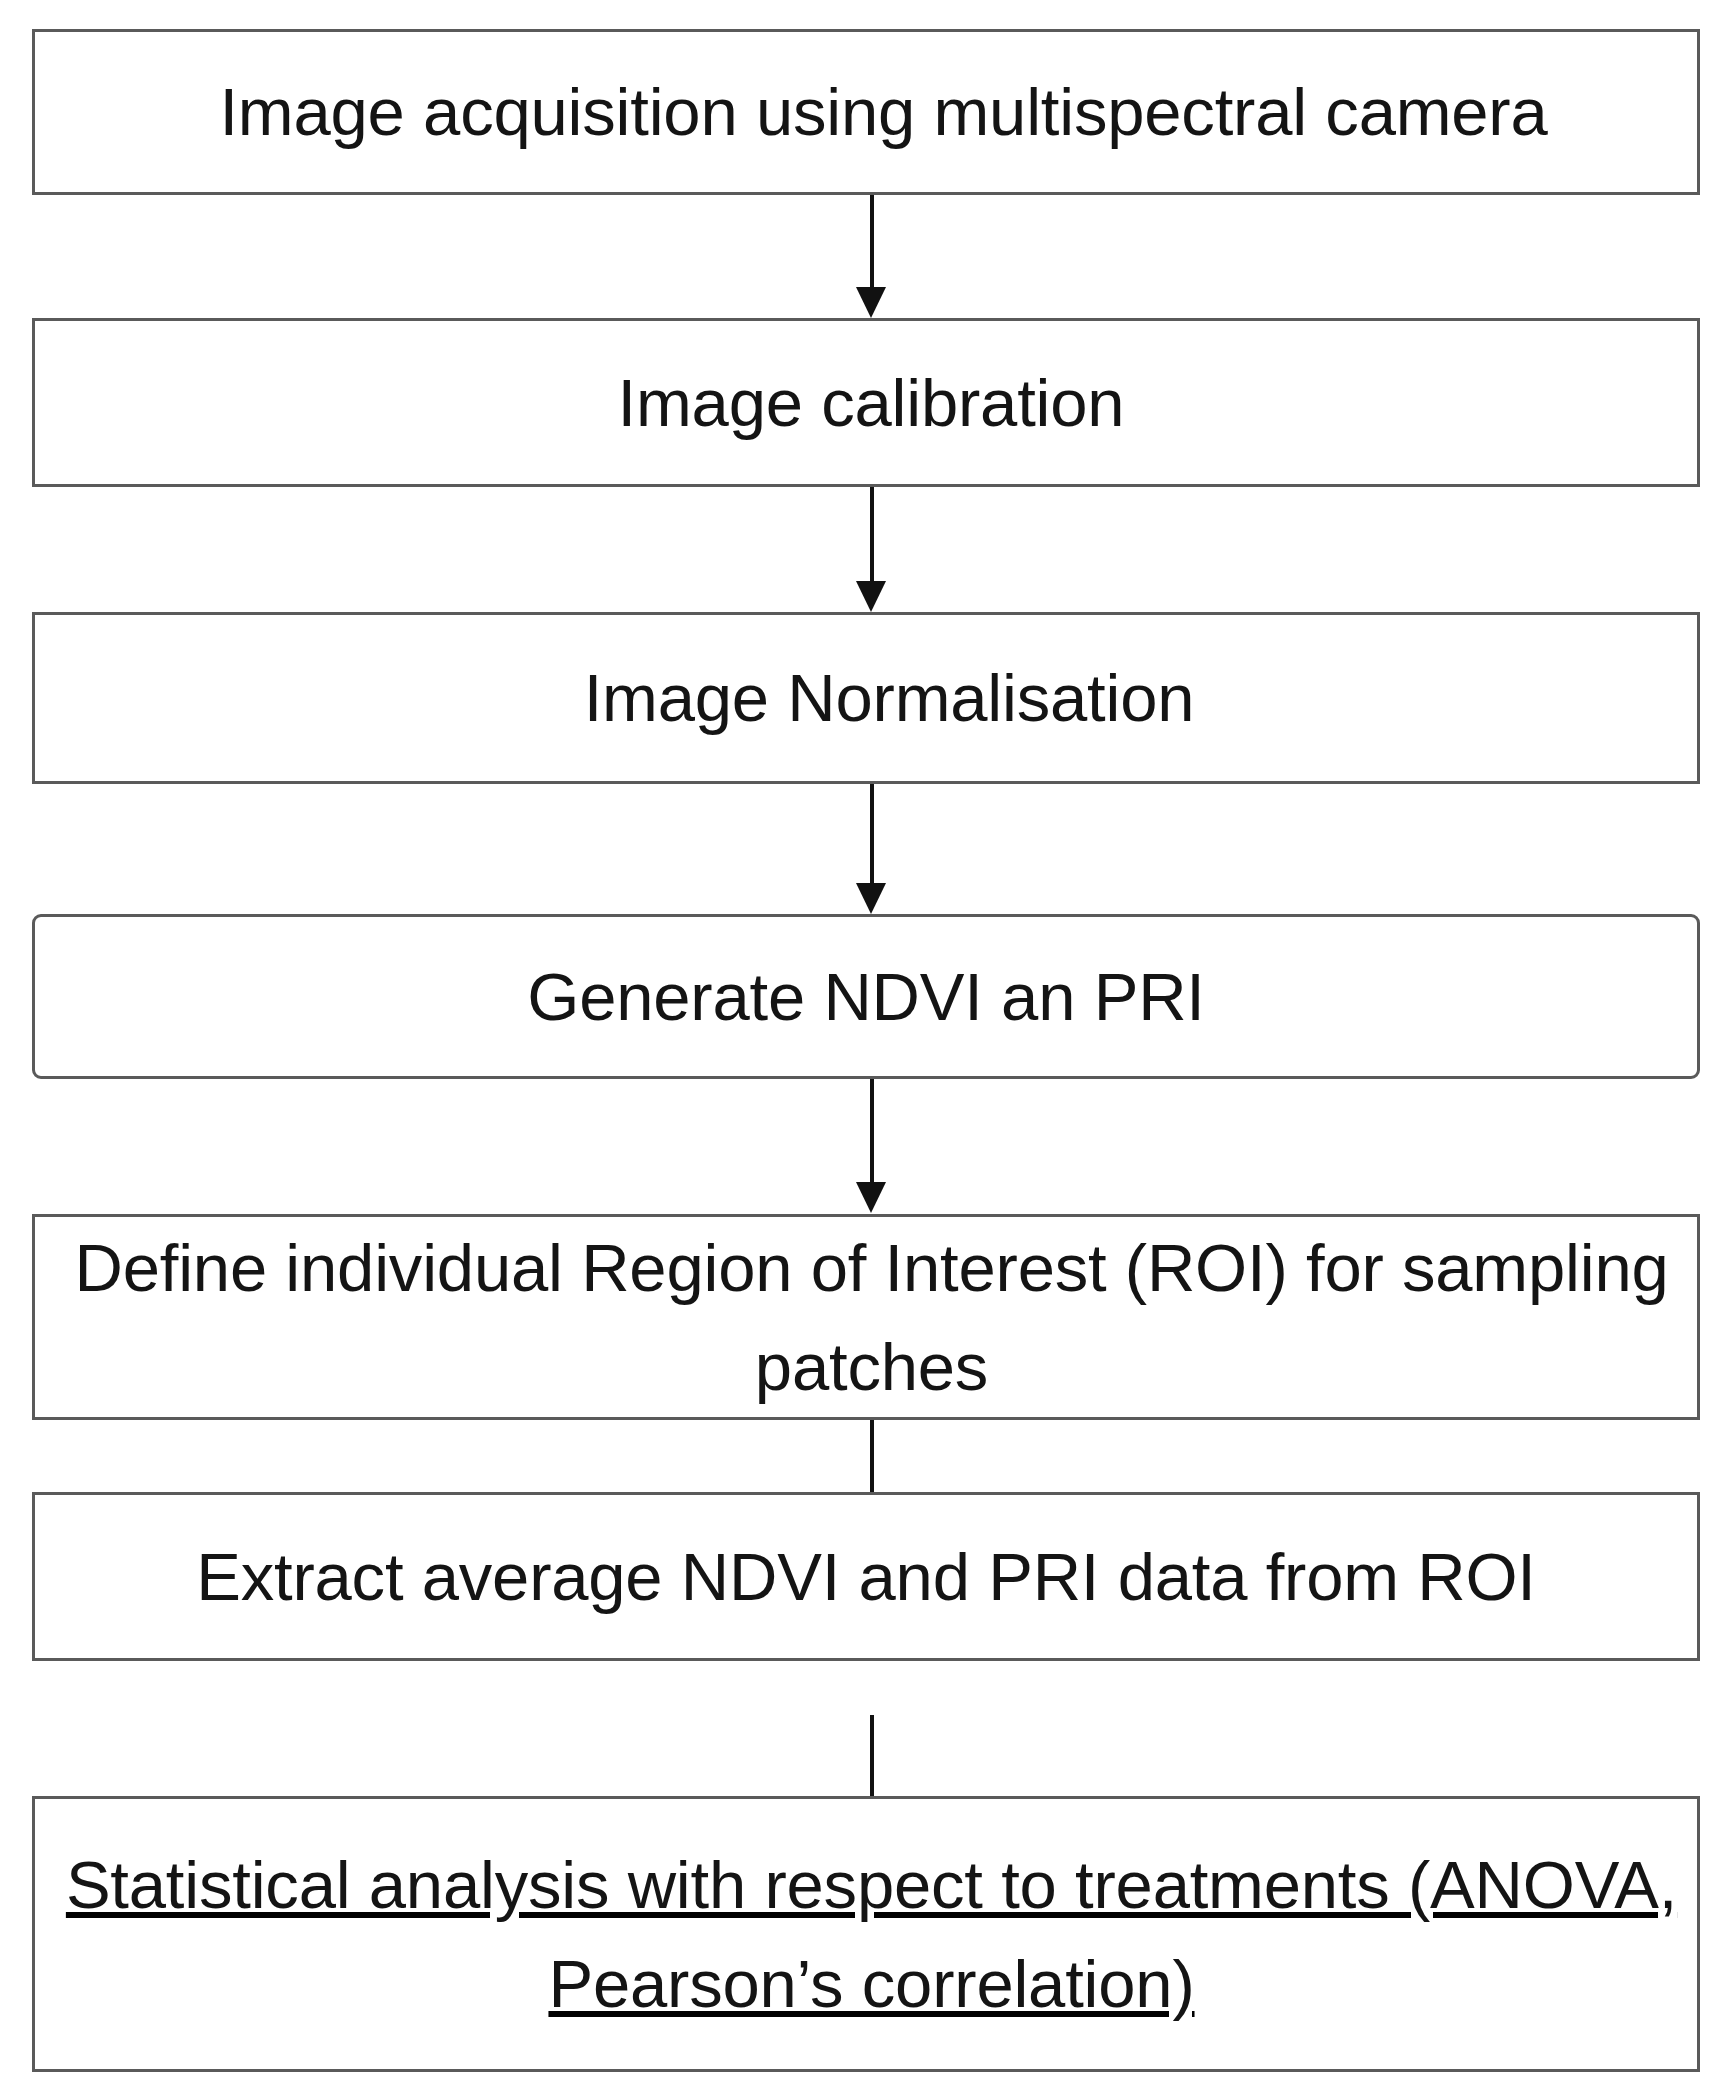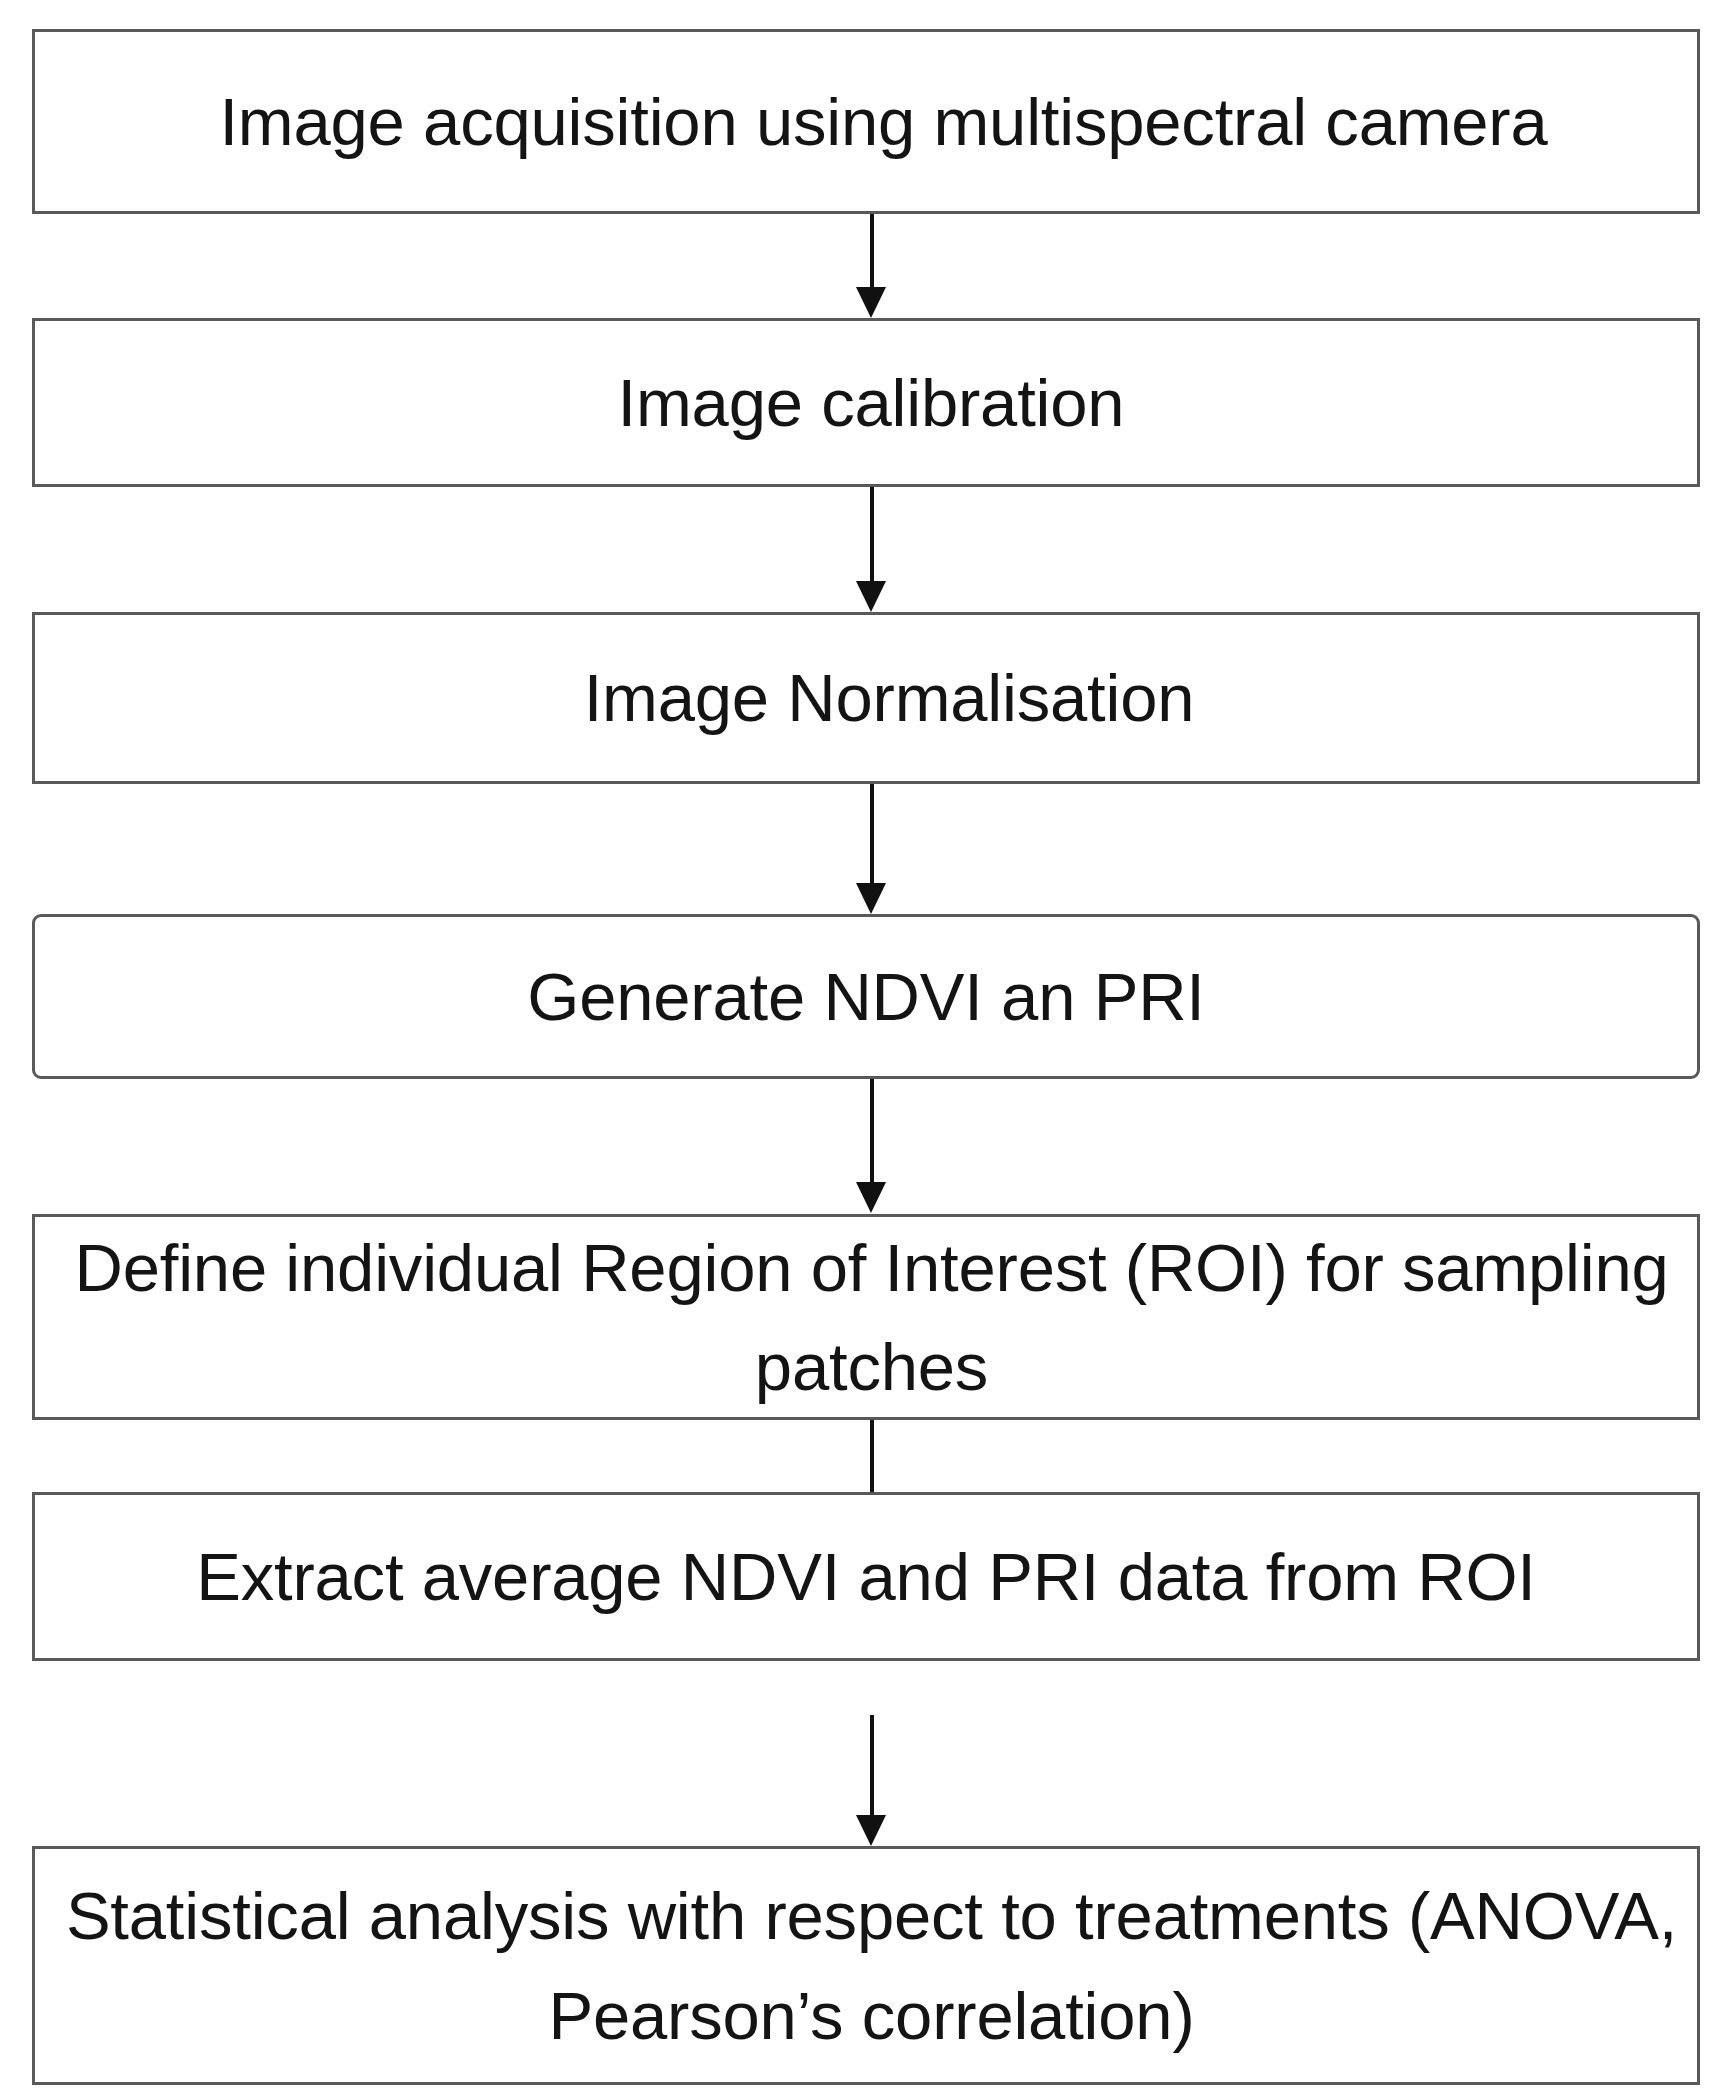--- a/index.html
+++ b/index.html
@@ -43,27 +43,27 @@
     letter-spacing: -0.2px;
     padding: 0 16.4px;
     box-sizing: border-box;
     white-space: pre-line;
   }
   .flow-box.two-line .flow-box-label {
     line-height: 1.48;
     margin-left: 11px;
   }
   
-  #box-0 { top: 29px;   height: 185px; padding-left: 35px; }
+  #box-0 { top: 29px;   height: 166px; padding-left: 35px; }
   #box-1 { top: 318px;  height: 169px; padding-left: 10px; }
   #box-2 { top: 612px;  height: 172px; padding-left: 46px; }
   #box-3 { top: 914px; height: 165px; border-radius: 9px; }
   #box-4 { top: 1214px; height: 206px; }
   #box-5 { top: 1492px; height: 169px; }
-  #box-6 { top: 1846px; height: 239px; }
+  #box-6 { top: 1796px; height: 276px; text-decoration: underline; }
 
   
   .connector {
     position: absolute;
     left: 856px;
     width: 31px;
     z-index: 1;
   }
   .connector .conn-line {
     position: absolute;

